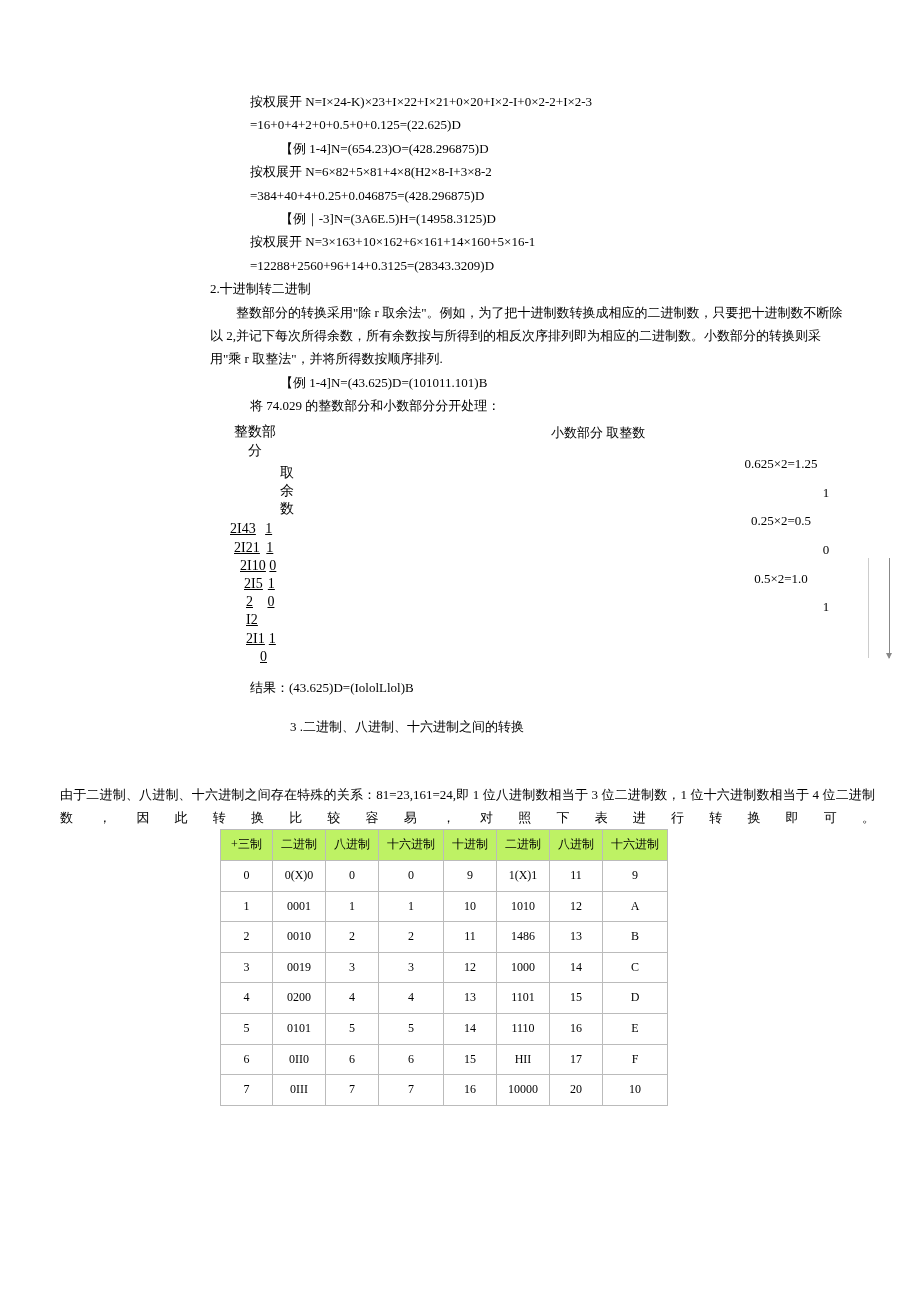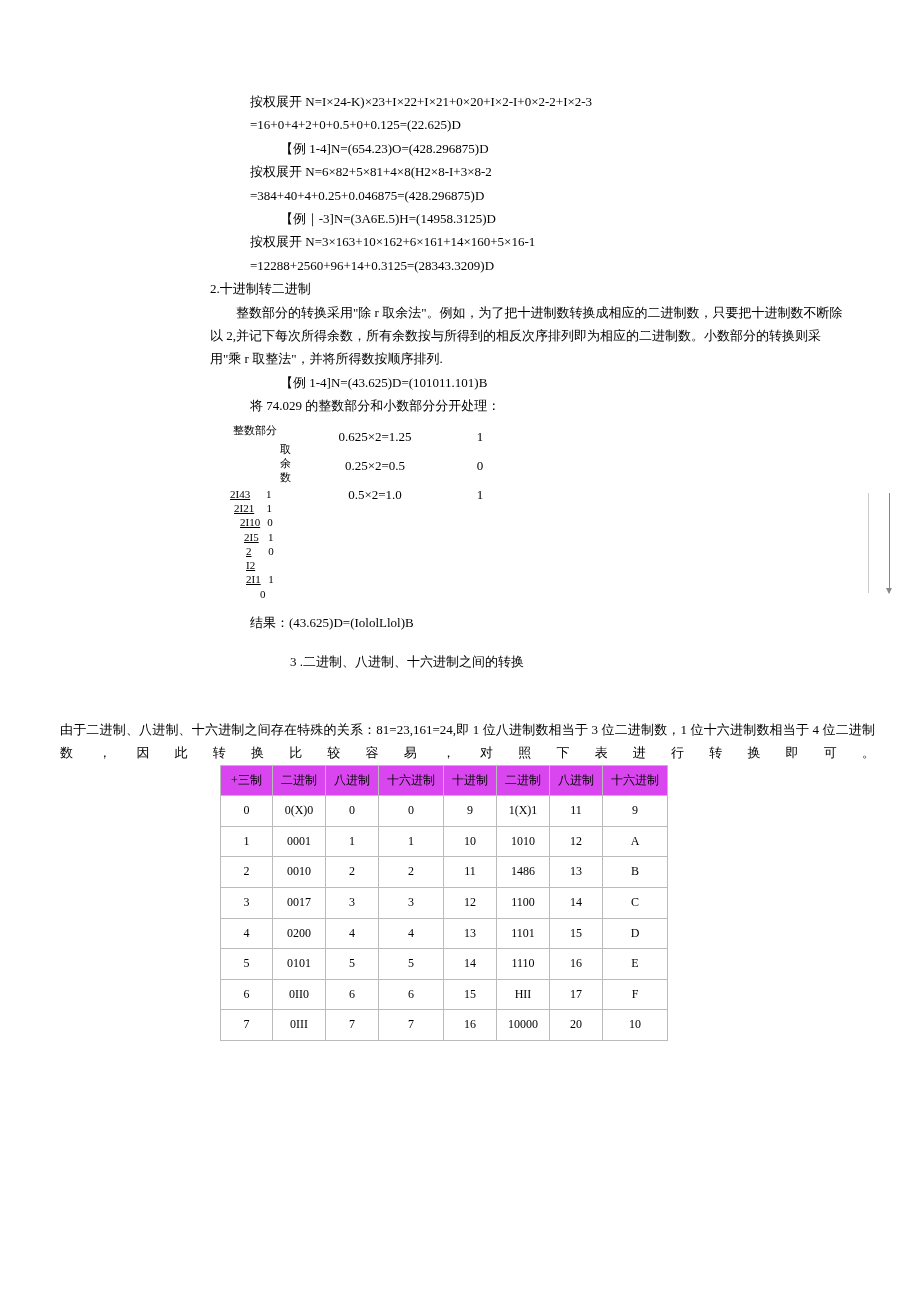--- a/index.html
+++ b/index.html
@@ -11,50 +11,50 @@
     color: #000;
     background: #fff;
     padding: 90px 30px 40px 30px;
   }
   .indent1 { padding-left: 220px; }
   .indent2 { padding-left: 180px; }
   .indent3 { padding-left: 250px; }
   .section-num { padding-left: 260px; }
   .justify { text-align: justify; text-align-last: justify; padding-left: 30px; padding-right: 15px; margin-top: 44px; }
   .calc-area { display: flex; align-items: flex-start; margin: 6px 0 10px 0; }
-  .int-block { width: 250px; padding-left: 200px; text-align: center; font-size: 11px; line-height: 1.3; }
+  .int-block { width: 250px; padding-left: 200px; text-align: center; font-size: 14px; line-height: 1.3; }
   .int-block .head { margin-bottom: 4px; }
   .int-block .sub { margin-bottom: 2px; padding-left: 50px; }
-  .int-rows { font-family: "SimSun", serif; }
+  .int-rows { font-family: "SimSun", serif; text-decoration: underline; }
   .int-rows div { display: flex; }
   .int-rows .l { width: 60px; text-align: left; }
   .int-rows .r { width: 50px; text-align: center; }
   .u { text-decoration: underline; }
   .frac-block { flex: 1; padding-left: 20px; font-size: 13px; }
   .frac-head { text-align: center; line-height: 1.6; margin-bottom: 6px; padding-left: 40px; }
   .frac-rows { line-height: 2.2; }
-  .frac-rows .row { display: flex; align-items: flex-end; }
+  .frac-rows .row { display: flex; align-items: flex-end; flex-direction: column; }
   .frac-rows .eq { width: 150px; text-align: center; }
   .frac-rows .dg { width: 60px; text-align: center; }
   .arrow { height: 100px; border-right: 1px solid #888; position: relative; margin-left: 20px; width: 1px; align-self: flex-end; margin-bottom: 8px; }
   .arrow::after { content: ""; position: absolute; bottom: -1px; right: -3px; border-left: 3px solid transparent; border-right: 3px solid transparent; border-top: 6px solid #888; }
   .arrow-light { height: 100px; border-right: 1px solid #ccc; margin-left: 12px; width: 1px; align-self: flex-end; margin-bottom: 8px; }
   .result { padding-left: 220px; margin-bottom: 16px; }
   table.conv {
     border-collapse: collapse;
     margin-left: 190px;
     font-size: 12px;
   }
   table.conv th, table.conv td {
     border: 1px solid #bbb;
     padding: 4px 8px;
     text-align: center;
     min-width: 52px;
   }
-  table.conv th { background: #d946ef; font-weight: normal; }
+  table.conv th { background: #bef264; font-weight: normal; }
 </style>
 </head>
 <body>
 
 <div class="indent1">按权展开 N=I×24-K)×23+I×22+I×21+0×20+I×2-I+0×2-2+I×2-3</div>
 <div class="indent1">=16+0+4+2+0+0.5+0+0.125=(22.625)D</div>
 <div class="indent3">【例 1-4]N=(654.23)O=(428.296875)D</div>
 <div class="indent1">按权展开 N=6×82+5×81+4×8(H2×8-I+3×8-2</div>
 <div class="indent1">=384+40+4+0.25+0.046875=(428.296875)D</div>
 <div class="indent3">【例｜-3]N=(3A6E.5)H=(14958.3125)D</div>
@@ -94,20 +94,21 @@
           <span class="l" style="padding-left: 16px;"><span class="u">2I1</span></span>
           <span class="r">1</span>
         </div>
         <div>
           <span class="l" style="padding-left: 30px;"><span>0</span></span>
           <span class="r"></span>
         </div>
       </div>
   </div>
   <div class="frac-block">
+    <div class="frac-head">小数部分 取整数</div>
     <div class="frac-rows" id="frac-rows">
         <div class="row">
           <span class="eq">0.625×2=1.25</span>
           <span class="dg">1</span>
         </div>
         <div class="row">
           <span class="eq">0.25×2=0.5</span>
           <span class="dg">0</span>
         </div>
         <div class="row">
@@ -164,25 +165,25 @@
         <td>0010</td>
         <td>2</td>
         <td>2</td>
         <td>11</td>
         <td>1486</td>
         <td>13</td>
         <td>B</td>
       </tr>
       <tr>
         <td>3</td>
-        <td>0017</td>
+        <td>0019</td>
         <td>3</td>
         <td>3</td>
         <td>12</td>
-        <td>1100</td>
+        <td>1000</td>
         <td>14</td>
         <td>C</td>
       </tr>
       <tr>
         <td>4</td>
         <td>0200</td>
         <td>4</td>
         <td>4</td>
         <td>13</td>
         <td>1101</td>

